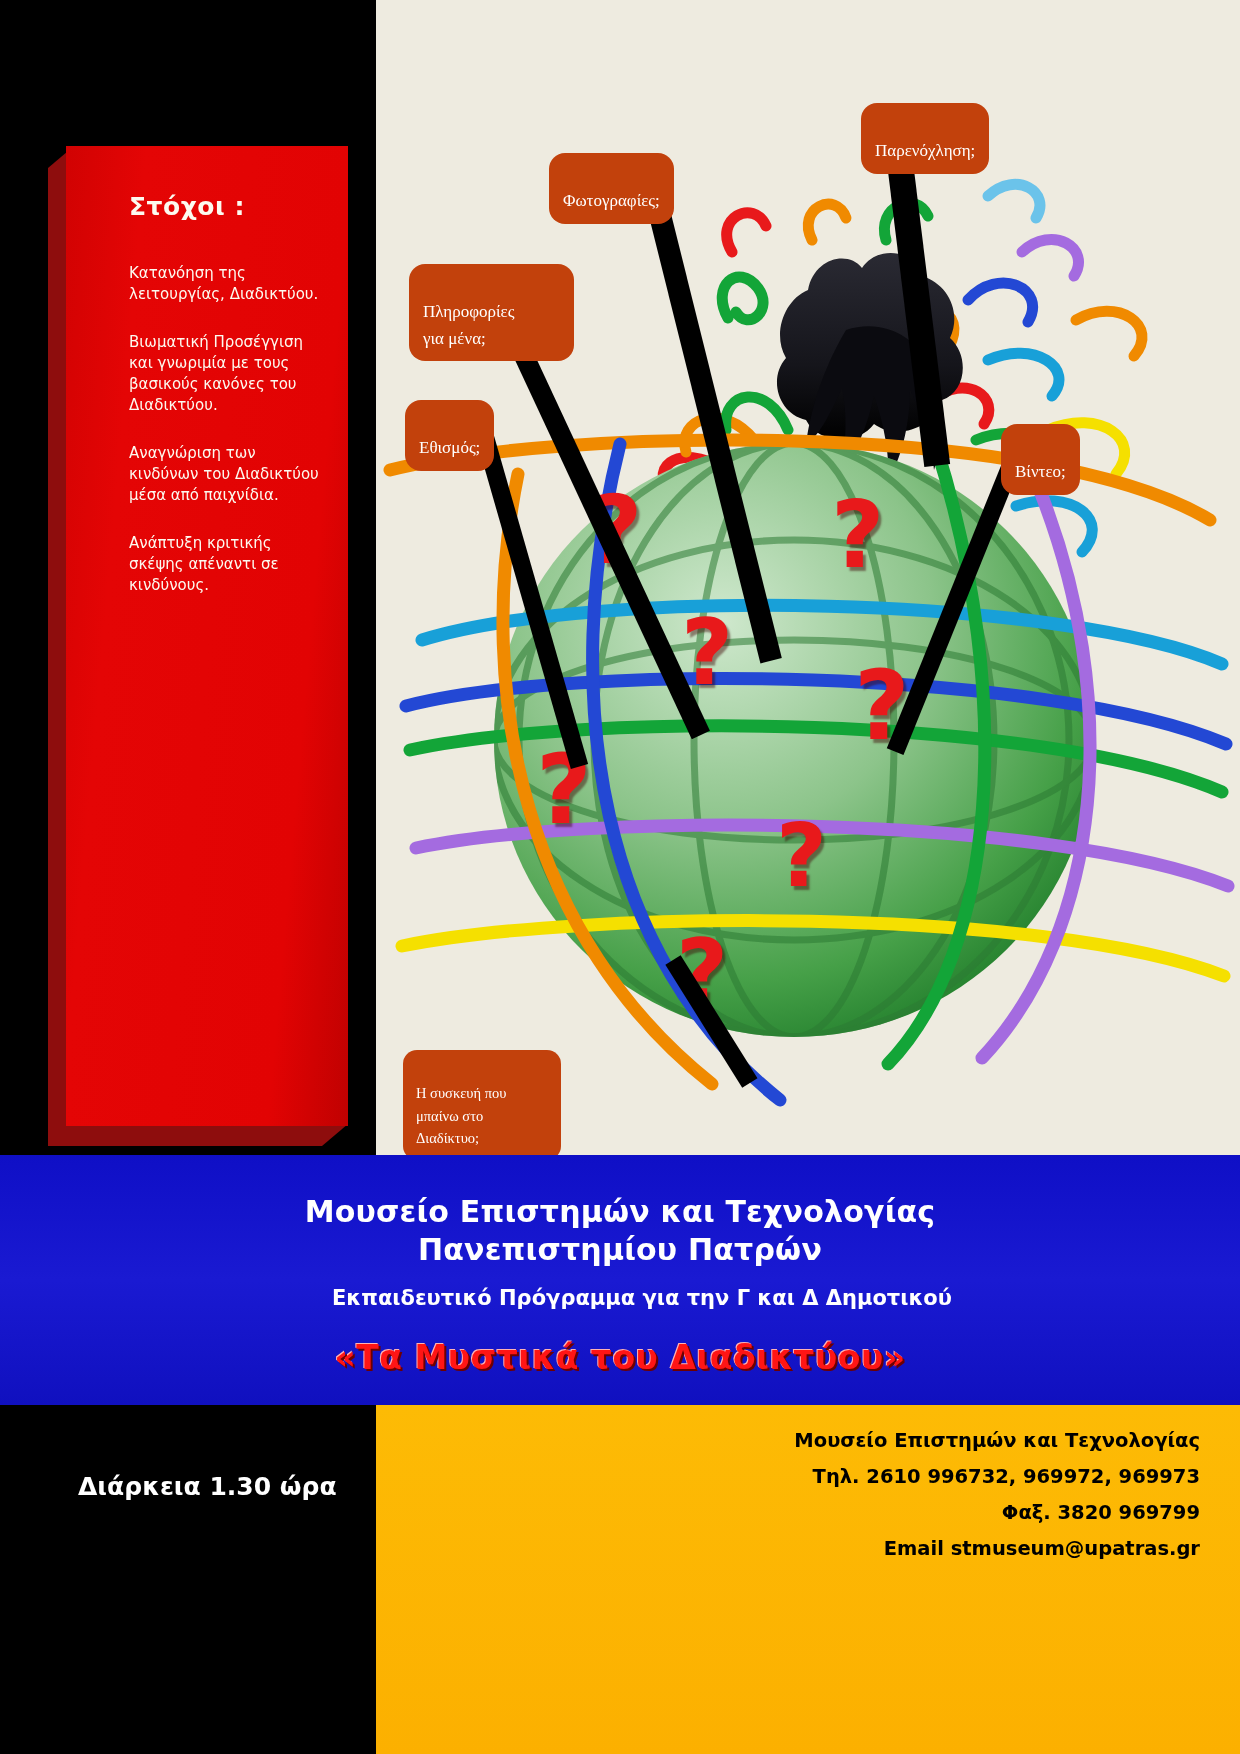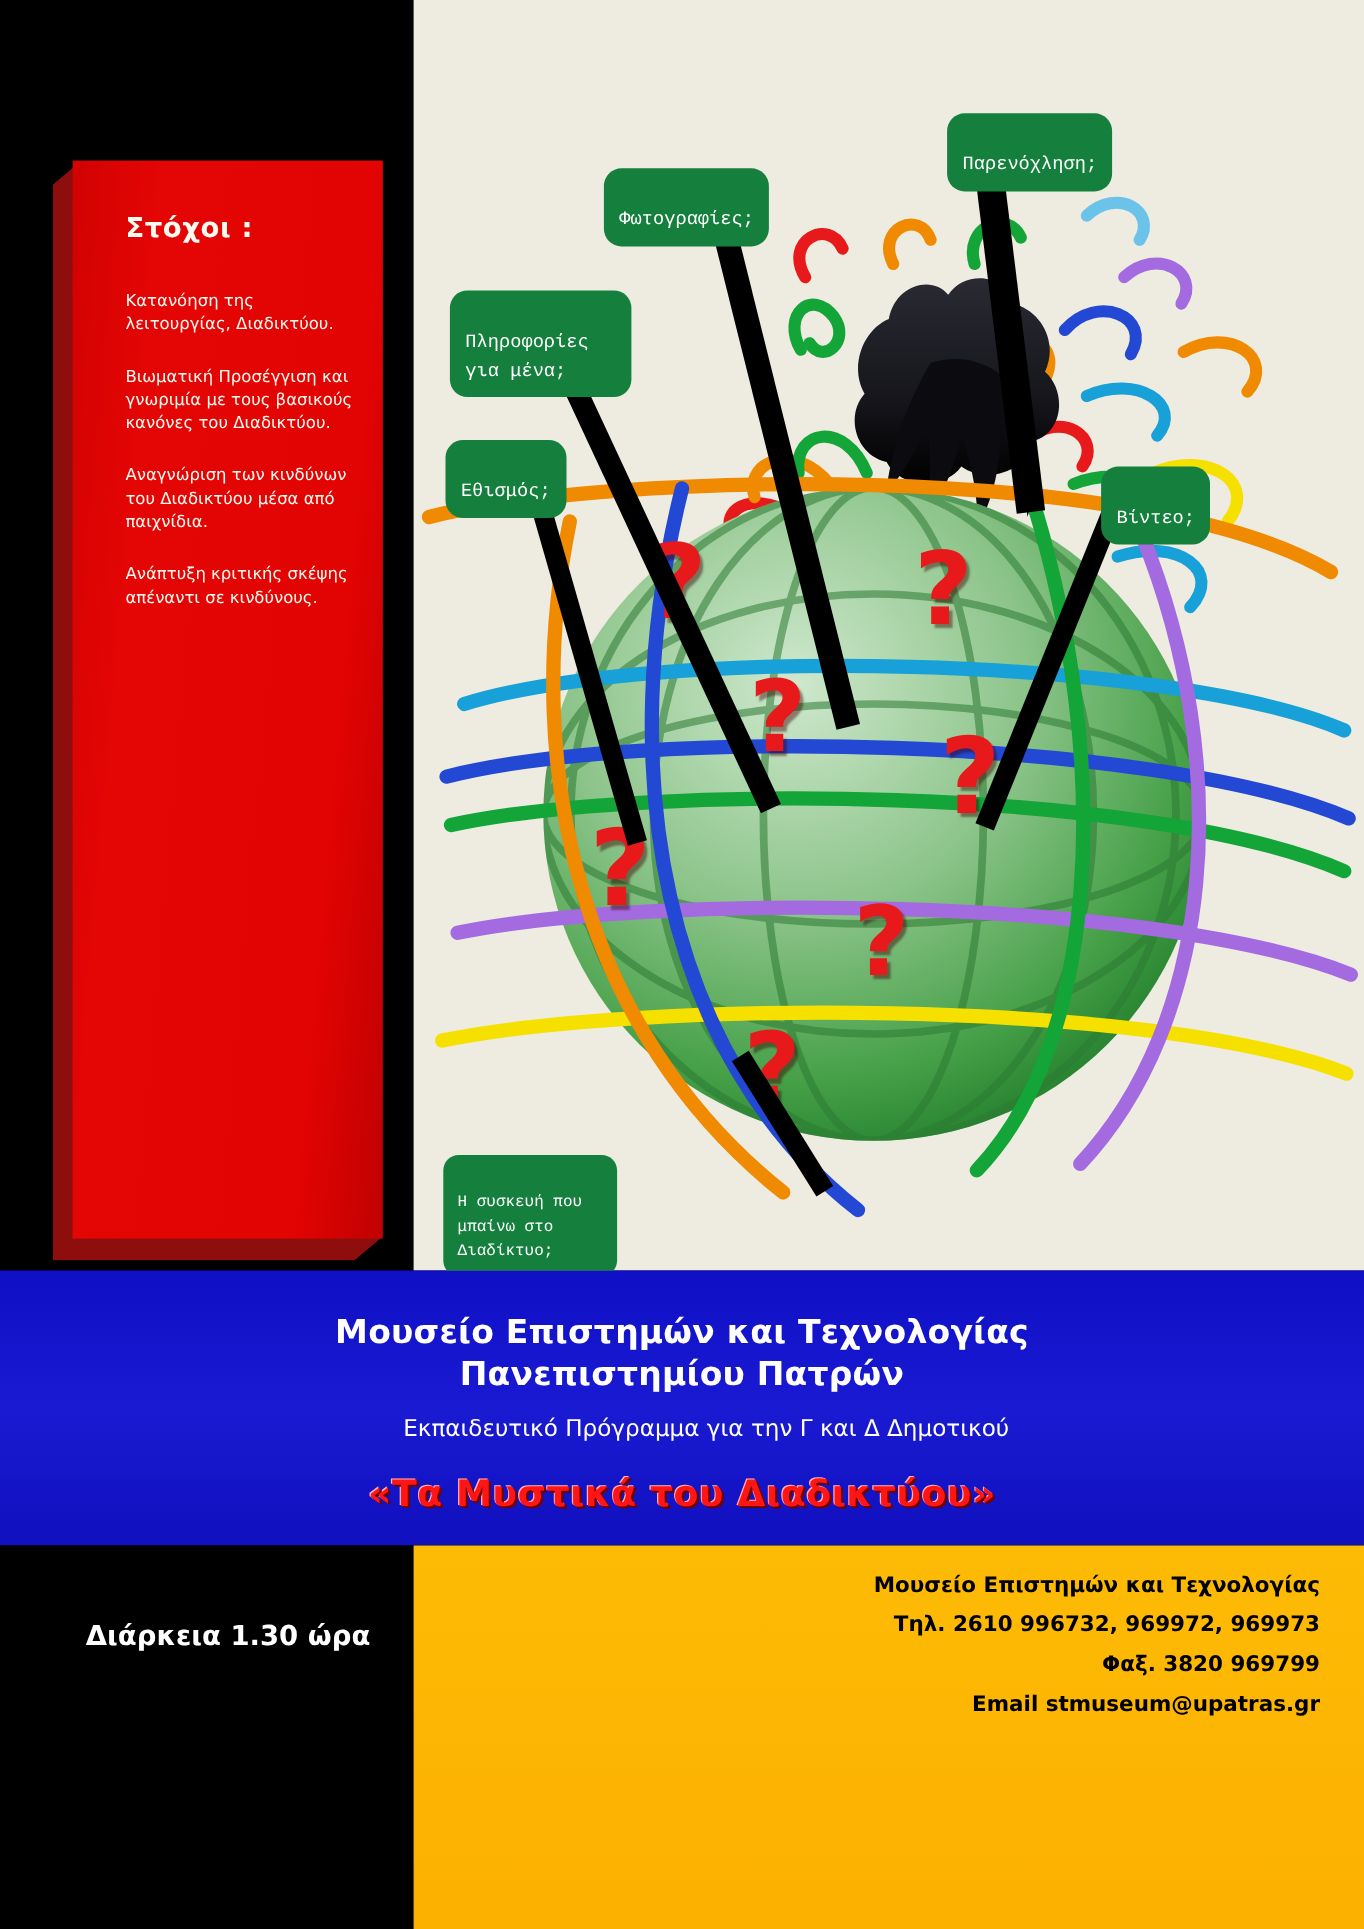--- a/index.html
+++ b/index.html
@@ -31,66 +31,66 @@
     font-family:"DejaVu Sans","Liberation Sans",sans-serif;
     font-weight:bold;
     line-height:1;
     text-shadow:3px 4px 2px rgba(60,0,0,.45);
     user-select:none;
   }
 
   
   .bubble{
     position:absolute;
-    background:#15803d;
+    background:#c2410c;
     color:#fff;
     border-radius:16px;
     padding:9px 14px;
     font-size:17px;
     line-height:1.55;
     white-space:pre-line;
     z-index:6;
-    font-family:Liberation Mono, monospace;
+    font-family:Liberation Serif, serif;
   }
   .bubble.small{font-size:14.5px;padding:10px 13px;border-radius:14px;}
   .tail{position:absolute;background:#000;z-index:5;transform-origin:top center;}
 
   
   .red-shadow{
     position:absolute;left:48px;top:146px;width:300px;height:1000px;
     background:#8e0d0d;
     clip-path:polygon(0 22px,26px 0,300px 0,300px 978px,274px 1000px,0 1000px);
   }
   .red-panel{
     position:absolute;left:66px;top:146px;width:282px;height:980px;
     background:#e00000;
     background:linear-gradient(95deg,#d10202 0%,#e40505 22%,#e20303 78%,#c00101 100%);
     box-shadow:0 0 0 0 #000;
   }
-  .red-panel-inner{padding:46px 26px 0 48px;color:#fdfaf0;}
+  .red-panel-inner{padding:46px 26px 0 48px;color:#fdfaf0;margin-left:15px;}
   .red-title{
     font-size:25px;font-weight:bold;letter-spacing:.5px;margin:0 0 42px 0;
   }
   .red-item{
     font-size:15px;line-height:1.42;margin:0 0 26px 0;font-weight:normal;
   }
 
   
   .blue-band{
     position:absolute;left:0;top:1155px;width:1240px;height:250px;
     background:#1414c8;
     background:linear-gradient(180deg,#0f0fc6 0%,#1a1ad2 50%,#1010bf 100%);
     text-align:center;
   }
   .blue-title{
     color:#fff;font-size:30px;font-weight:bold;line-height:1.28;
     padding-top:38px;margin:0;letter-spacing:.2px;
   }
   .blue-sub{
-    color:#fff;font-size:21px;font-weight:normal;margin:16px 0 0 0;padding-left:44px;
+    color:#fff;font-size:21px;font-weight:bold;margin:16px 0 0 0;padding-left:44px;
   }
   .blue-program{
     margin:28px 0 0 0;font-size:33px;font-weight:bold;
     color:#ff1515;
     text-shadow:2px 2px 0 #6e0000, -1px -1px 0 #ffb3b3;
     letter-spacing:.5px;
   }
 
   
   .bottom-strip{position:absolute;left:0;top:1405px;width:1240px;height:349px;background:#000;}

